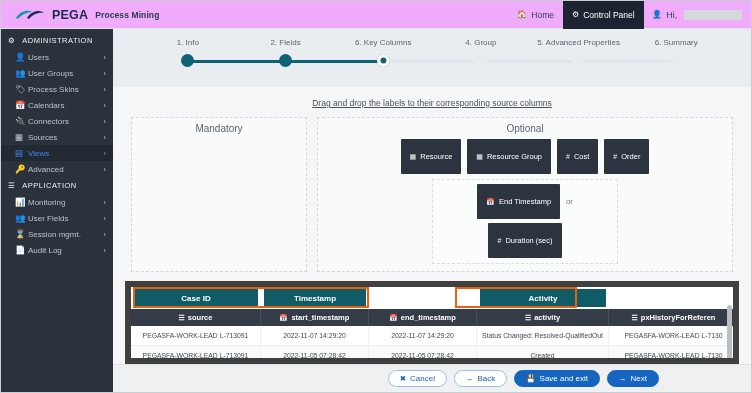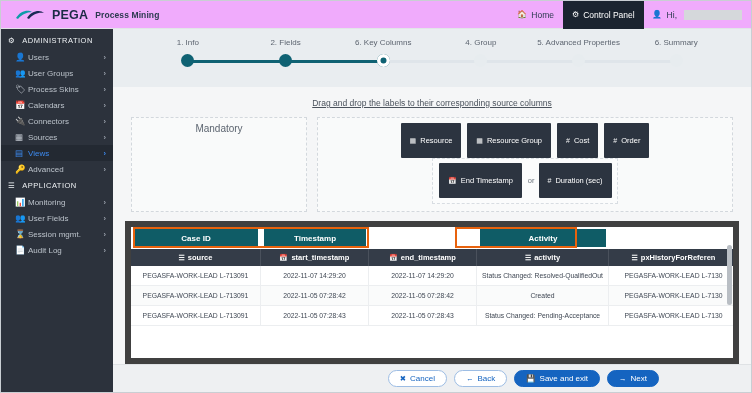--- a/index.html
+++ b/index.html
@@ -107,23 +107,23 @@
   .dd-optional { flex: 1; }
   .dd-title { text-align: center; font-size: 10px; color: #5d6570; margin-bottom: 5px; }
   .chip-row { display: flex; justify-content: center; gap: 6px; flex-wrap: wrap; }
   .chip {
     background: #2c3440; color: #ffffff; font-size: 7.5px;
     padding: 13px 9px; display: inline-flex; align-items: center; gap: 4px;
     cursor: grab; white-space: nowrap; border-radius: 1px;
   }
   .chip .c-ic { font-size: 7px; opacity: .92; }
   .dd-inner {
-    border: 1px dashed #d8dde2; background: #fbfcfc; 
+    border: 1px dashed #d8dde2; background: #fbfcfc; margin-top: 5px;
     padding: 4px 6px 5px 6px;
-    display: flex; flex-direction: row; align-items: center; gap: 4px;
+    display: flex; flex-direction: column; align-items: center; gap: 4px;
     width: 186px; margin-left: auto; margin-right: auto;
   }
   .dd-inner-line { display: flex; align-items: center; gap: 6px; }
   .or-text { font-size: 7.5px; color: #6a727c; }
 
   
   .table-wrap {
     margin: 9px 12px 0 12px; flex: 1; min-height: 0;
     position: relative; overflow: hidden; background: #ffffff;
     border: 6px solid #404040;
@@ -344,20 +344,21 @@
         </div>
       </div>
 
       <div class="instruction">Drag and drop the labels to their corresponding source columns</div>
 
       <div class="dd-row">
         <div class="dd-box dd-mandatory">
           <div class="dd-title">Mandatory</div>
         </div>
         <div class="dd-box dd-optional">
+          <div class="dd-title">Optional</div>
           <div class="chip-row">
             <div class="chip">
               <span class="c-ic">▦</span>
               <span>Resource</span>
             </div>
             <div class="chip">
               <span class="c-ic">▦</span>
               <span>Resource Group</span>
             </div>
             <div class="chip">

